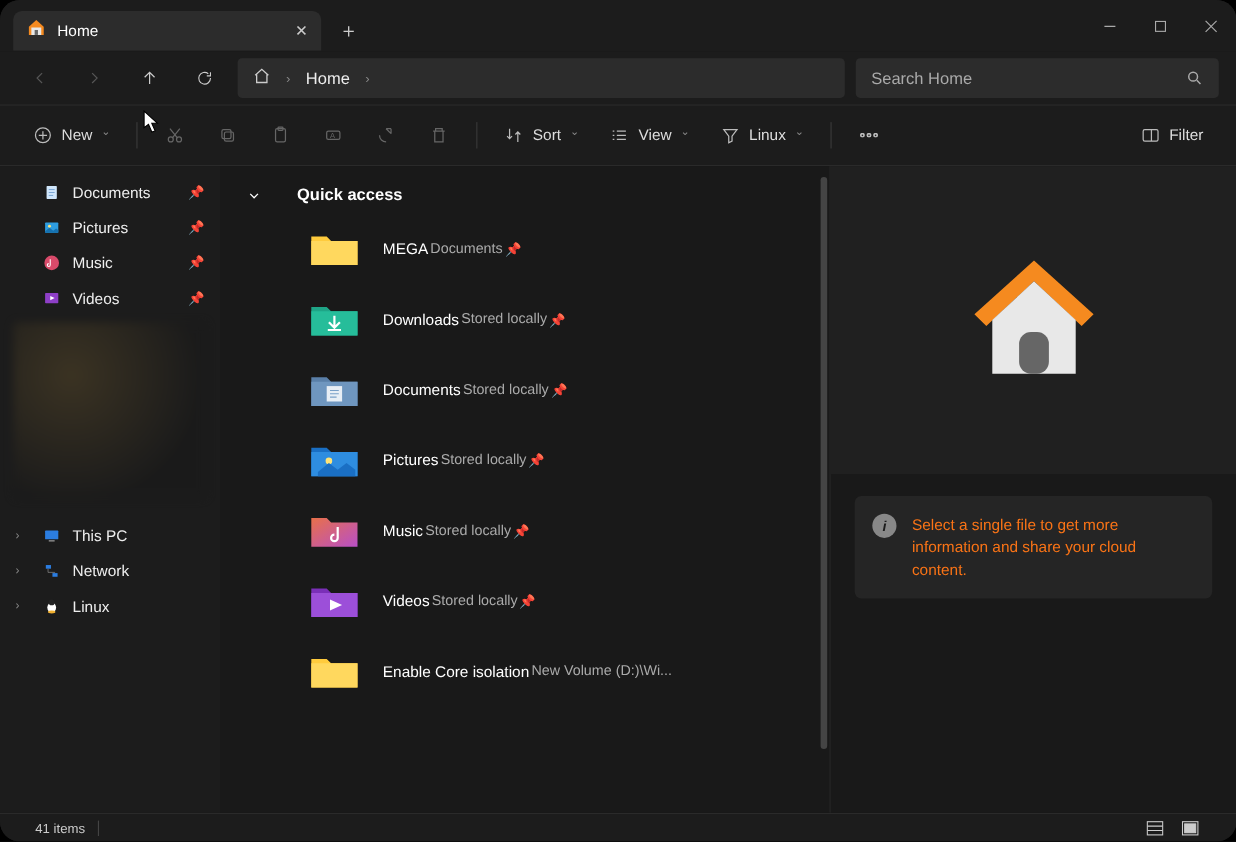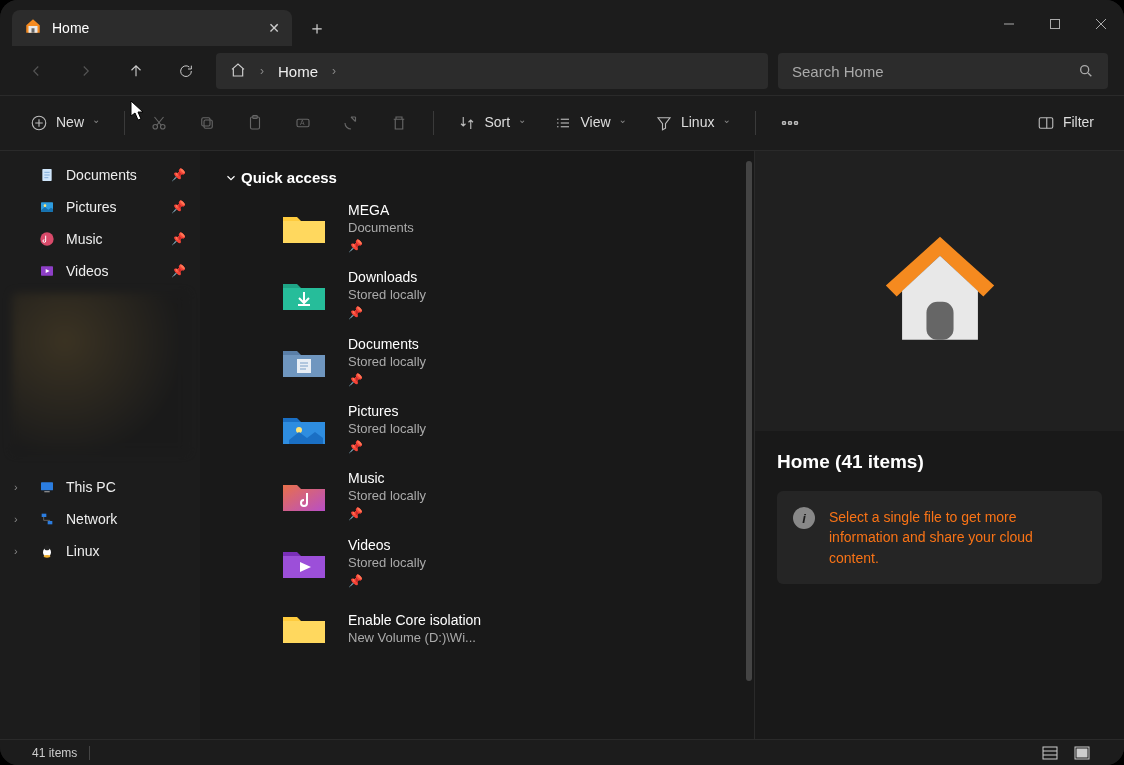--- a/index.html
+++ b/index.html
@@ -43,25 +43,25 @@
 .sidebar { width: 200px; background: #1c1c1c; padding: 8px 4px; overflow-y: auto; display: flex; flex-direction: column; }
 .navitem { display: flex; align-items: center; padding: 7px 10px; color: #eee; font-size: 14px; cursor: pointer; border-radius: 4px; gap: 10px; position: relative; }
 .navitem .expander { width: 14px; color: #888; font-size: 11px; }
 .navitem .nicon { width: 18px; height: 18px; display: flex; align-items: center; justify-content: center; }
 .navitem .pin { margin-left: auto; color: #666; font-size: 12px; }
 .blurblock { margin: 6px 8px; height: 160px; background: radial-gradient(circle at 30% 30%, #5a4a2a, #1a1a1a 70%); border-radius: 4px; filter: blur(4px); opacity: 0.5; }
 .navgap { height: 12px; }
 
 
 .main { flex: 1; background: #191919; overflow-y: auto; padding: 10px 0; position: relative; }
-.section-header { display: flex; align-items: center; gap: 3px; padding: 8px 24px; color: #fff; font-size: 15px; font-weight: 600; cursor: pointer; }
+.section-header { display: flex; align-items: center; gap: 32px; padding: 8px 24px; color: #fff; font-size: 15px; font-weight: 600; cursor: pointer; }
 .section-header svg { stroke: #fff; fill: none; stroke-width: 2; }
 .qaitem { display: flex; align-items: center; padding: 8px 24px 8px 80px; gap: 20px; cursor: pointer; }
 .qaicon { width: 48px; height: 48px; display: flex; align-items: center; justify-content: center; }
-.qatext { display: flex; flex-direction: column; gap: 2px; }
+.qatext { display: flex; flex-direction: row; gap: 2px; }
 .qatext .name { color: #fff; font-size: 14px; }
 .qatext .loc { color: #aaa; font-size: 13px; }
 .qatext .smallpin { color: #777; font-size: 12px; margin-top: 2px; }
 .main-scrollbar { position: absolute; right: 2px; top: 10px; width: 6px; height: 520px; background: #444; border-radius: 3px; }
 
 
 .preview { width: 370px; background: #191919; display: flex; flex-direction: column; border-left: 1px solid #2a2a2a; }
 .pv-hero { height: 280px; display: flex; align-items: center; justify-content: center; background: #202020; }
 .pv-body { flex: 1; padding: 20px 22px; }
 .pv-title { color: #fff; font-size: 19px; font-weight: 600; margin-bottom: 18px; }
@@ -453,21 +453,20 @@
 
     <div class="preview">
       <div class="pv-hero">
         <svg width="130" height="130" viewBox="0 0 24 24">
           <path d="M2 11 L12 2 L22 11 L20 13 L12 5.5 L4 13 Z" fill="#f58a1f"></path>
           <path d="M5 12 L12 5.5 L19 12 V21 H5 Z" fill="#e8e8e8"></path>
           <rect x="9.5" y="14" width="5" height="7" rx="2" fill="#666"></rect>
         </svg>
       </div>
       <div class="pv-body">
-        <div class="pv-title">Home (41 items)</div>
         <div class="pv-info">
           <div class="pv-info-icon">i</div>
           <div class="pv-info-text">Select a single file to get more information and share your cloud content.</div>
         </div>
       </div>
     </div>
   </div>
 
   <div class="statusbar">
     <span>41 items</span>

